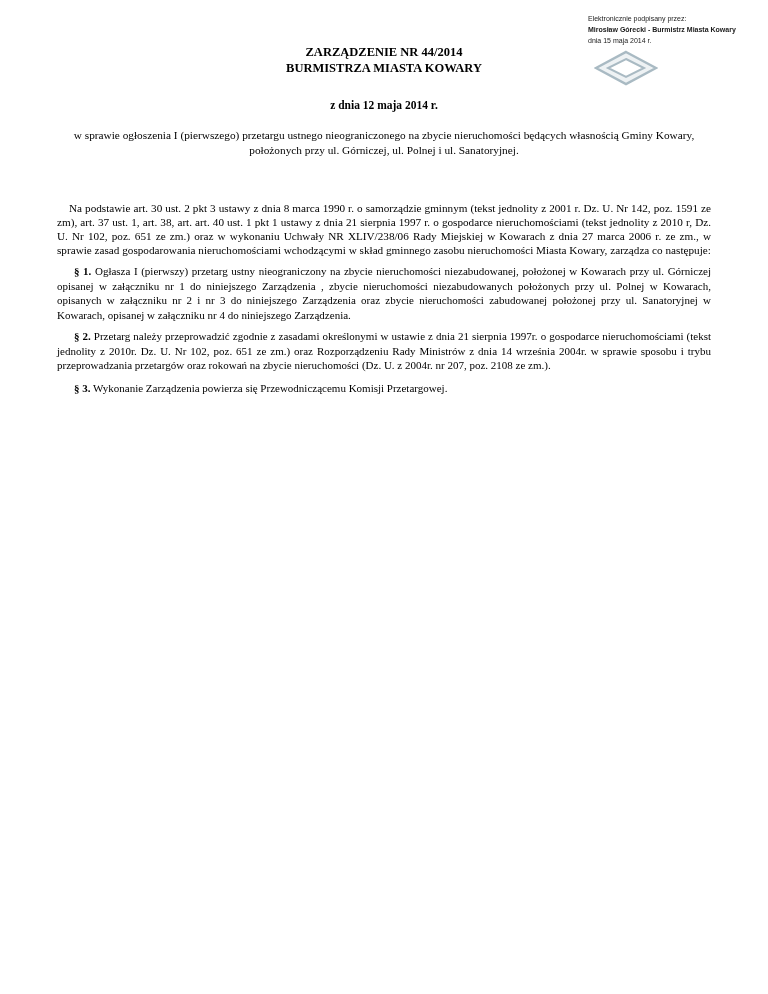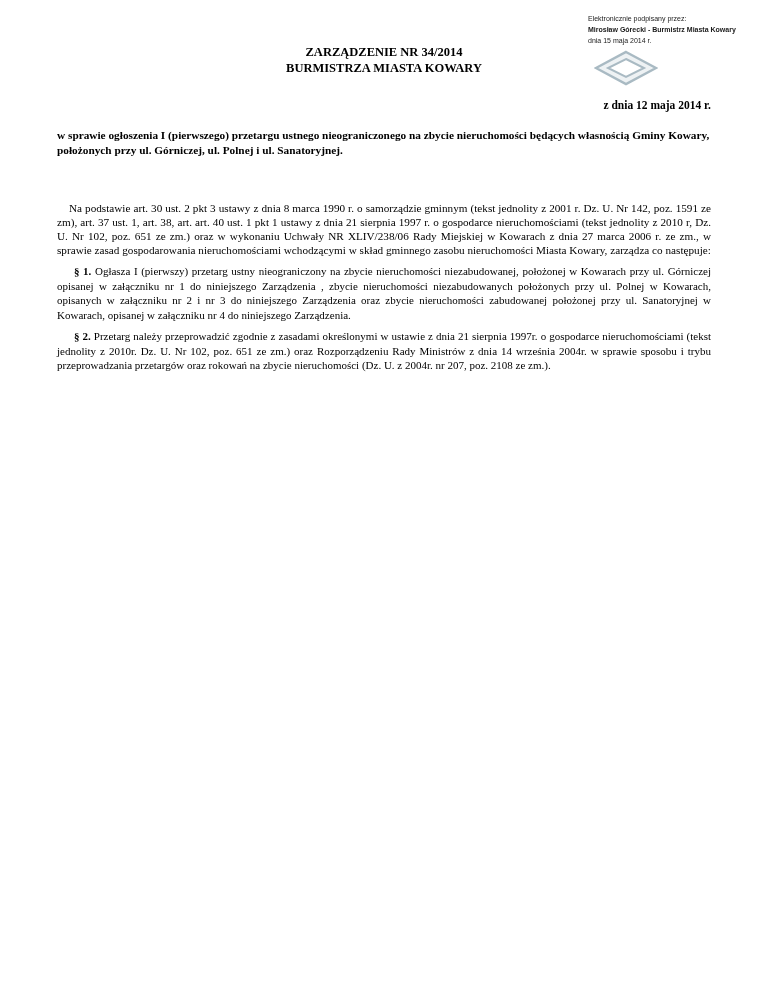--- a/index.html
+++ b/index.html
@@ -32,28 +32,29 @@
   }
   .title {
     margin: 0;
     text-align: center;
     font-size: 12.5px;
     font-weight: bold;
     line-height: 16px;
   }
   .date {
     margin-top: 23px;
-    text-align: right;
+    text-align: center;
     font-size: 11.5px;
     font-weight: bold;
   }
   .subject {
     margin-top: 17px;
+    text-align: center;
     font-size: 11.3px;
-    font-weight: bold;
+    font-weight: normal;
     line-height: 15px;
   }
   .preamble {
     margin: 43px 0 0 0;
     font-size: 11.2px;
     line-height: 14px;
     text-align: justify;
     text-indent: 12px;
   }
   .section {
@@ -89,38 +90,42 @@
       <svg width="64" height="36" viewBox="0 0 64 36" aria-hidden="true">
         <polygon points="32,2 62,18 32,34 2,18" fill="#eef2f4" stroke="#a9bac3" stroke-width="2.5"></polygon>
         <polygon points="32,9 50,18 32,27 14,18" fill="#ffffff" stroke="#a9bac3" stroke-width="2"></polygon>
       </svg>
     </div>
   </div>
 
   <div class="content">
 
     <h1 class="title">
-      <span>ZARZĄDZENIE NR 34/2014</span><br>
+      <span>ZARZĄDZENIE NR 44/2014</span><br>
       <span>BURMISTRZA MIASTA KOWARY</span>
     </h1>
 
     <div class="date">z dnia 12 maja 2014 r.</div>
 
     <div class="subject">w sprawie ogłoszenia I (pierwszego) przetargu ustnego nieograniczonego na zbycie nieruchomości będących własnością Gminy Kowary, położonych przy ul. Górniczej, ul. Polnej i ul. Sanatoryjnej.</div>
 
     <p class="preamble">Na podstawie art. 30 ust. 2 pkt 3 ustawy z dnia 8 marca 1990 r. o samorządzie gminnym (tekst jednolity z 2001 r. Dz. U. Nr 142, poz. 1591 ze zm), art. 37 ust. 1, art. 38, art. art. 40 ust. 1 pkt 1 ustawy z dnia 21 sierpnia 1997 r. o gospodarce nieruchomościami (tekst jednolity z 2010 r, Dz. U. Nr 102, poz. 651 ze zm.) oraz w wykonaniu Uchwały NR XLIV/238/06 Rady Miejskiej w Kowarach z dnia 27 marca 2006 r. ze zm., w sprawie zasad gospodarowania nieruchomościami wchodzącymi w skład gminnego zasobu nieruchomości Miasta Kowary, zarządza co następuje:</p>
 
     <p class="section section-1">
       <span class="sec-label">§ 1.</span>
       <span>Ogłasza I (pierwszy) przetarg ustny nieograniczony na zbycie nieruchomości niezabudowanej, położonej w Kowarach przy ul. Górniczej opisanej w załączniku nr 1 do niniejszego Zarządzenia , zbycie nieruchomości niezabudowanych położonych przy ul. Polnej w Kowarach, opisanych w załączniku nr 2 i nr 3 do niniejszego Zarządzenia oraz zbycie nieruchomości zabudowanej położonej przy ul. Sanatoryjnej w Kowarach, opisanej w załączniku nr 4 do niniejszego Zarządzenia.</span>
     </p>
 
     <p class="section section-2">
       <span class="sec-label">§ 2.</span>
       <span>Przetarg należy przeprowadzić zgodnie z zasadami określonymi w ustawie z dnia 21 sierpnia 1997r. o gospodarce nieruchomościami (tekst jednolity z 2010r. Dz. U. Nr 102, poz. 651 ze zm.) oraz Rozporządzeniu Rady Ministrów z dnia 14 września 2004r. w sprawie sposobu i trybu przeprowadzania przetargów oraz rokowań na zbycie nieruchomości (Dz. U. z 2004r. nr 207, poz. 2108 ze zm.).</span>
     </p>
 
+    <p class="section section-3">
+      <span class="sec-label">§ 3.</span>
+      <span>Wykonanie Zarządzenia powierza się Przewodniczącemu Komisji Przetargowej.</span>
+    </p>
 
 
   </div>
 
 
 </div>
 
 </body></html>

